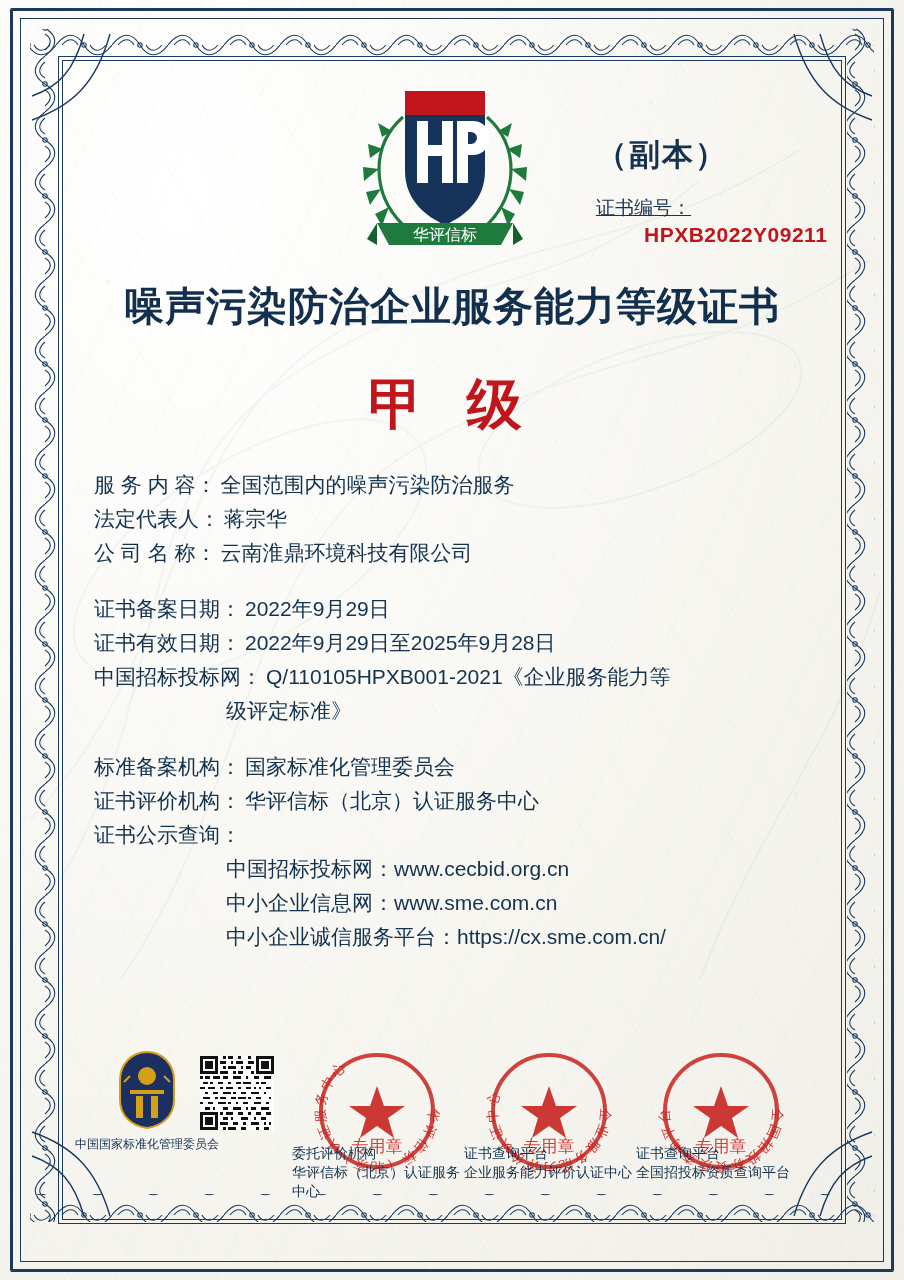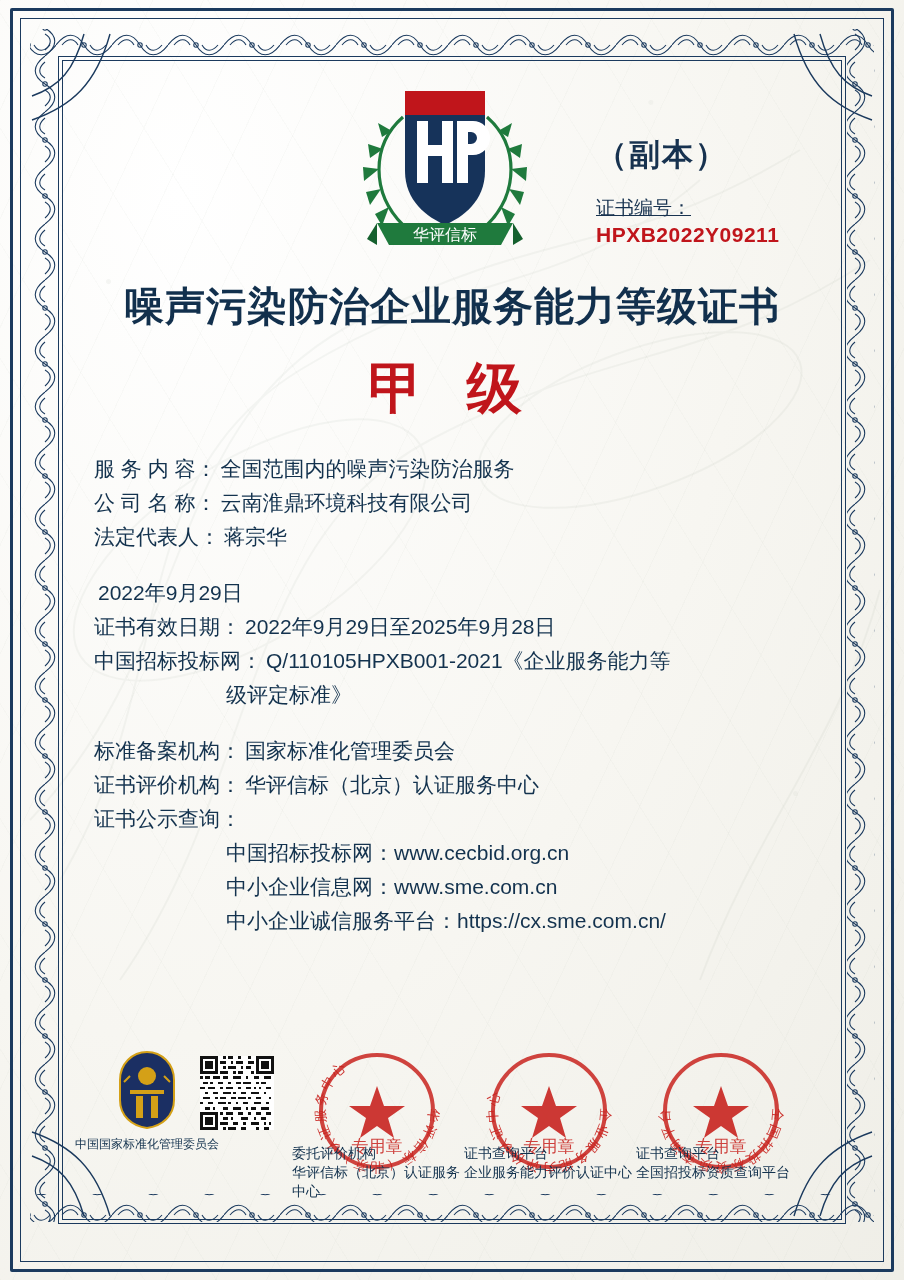--- a/index.html
+++ b/index.html
@@ -58,29 +58,29 @@
   
   .header{position:relative;height:205px;}
   .logo{position:absolute;left:273px;top:5px;width:200px;height:190px;}
   .rightbox{position:absolute;right:0;top:28px;text-align:left;width:236px;}
   .copy-label{
     font-size:31px;color:#17324f;letter-spacing:2px;font-weight:700;
     margin-bottom:18px;
     margin-top:36px;
   }
   .cert-no-label{font-size:19px;color:#17324f;line-height:1.5;text-decoration:underline;}
-  .cert-no-value{font-size:21px;color:#c0151b;font-weight:700;letter-spacing:.5px;}
+  .cert-no-value{font-size:21px;color:#c0151b;font-weight:700;letter-spacing:.5px;margin-left:48px;}
 
   .title{
     text-align:center;font-size:40px;font-weight:700;color:#12304d;
     letter-spacing:1px;margin-top:4px;
   }
   .grade{
     text-align:center;font-size:55px;font-weight:700;color:#c0151b;
-    letter-spacing:14px;margin-top:18px;margin-bottom:6px;
+    letter-spacing:14px;margin-top:34px;margin-bottom:6px;
   }
 
   
   .fields{margin-top:26px;padding-left:22px;color:#13324e;}
   .row{display:flex;font-size:21px;line-height:34px;}
   .row .k{white-space:nowrap;}
   .row .v{margin-left:4px;}
   .gap{height:22px;}
   .cont-indent{padding-left:128px;}
 
@@ -218,31 +218,32 @@
     <div class="title">噪声污染防治企业服务能力等级证书</div>
     <div class="grade">甲 级</div>
 
     <div class="fields">
 
       <div class="row">
         <span class="k">服 务 内 容：</span>
         <span class="v">全国范围内的噪声污染防治服务</span>
       </div>
       <div class="row">
+        <span class="k">法定代表人：</span>
+        <span class="v">蒋宗华</span>
+      </div>
+      <div class="row">
         <span class="k">公 司 名 称：</span>
         <span class="v">云南淮鼎环境科技有限公司</span>
       </div>
-      <div class="row">
-        <span class="k">法定代表人：</span>
-        <span class="v">蒋宗华</span>
-      </div>
 
       <div class="gap"></div>
 
       <div class="row">
+        <span class="k">证书备案日期：</span>
         <span class="v">2022年9月29日</span>
       </div>
       <div class="row">
         <span class="k">证书有效日期：</span>
         <span class="v">2022年9月29日至2025年9月28日</span>
       </div>
       <div class="row">
         <span class="k">中国招标投标网：</span>
         <span class="v">Q/110105HPXB001-2021《企业服务能力等</span>
       </div>

